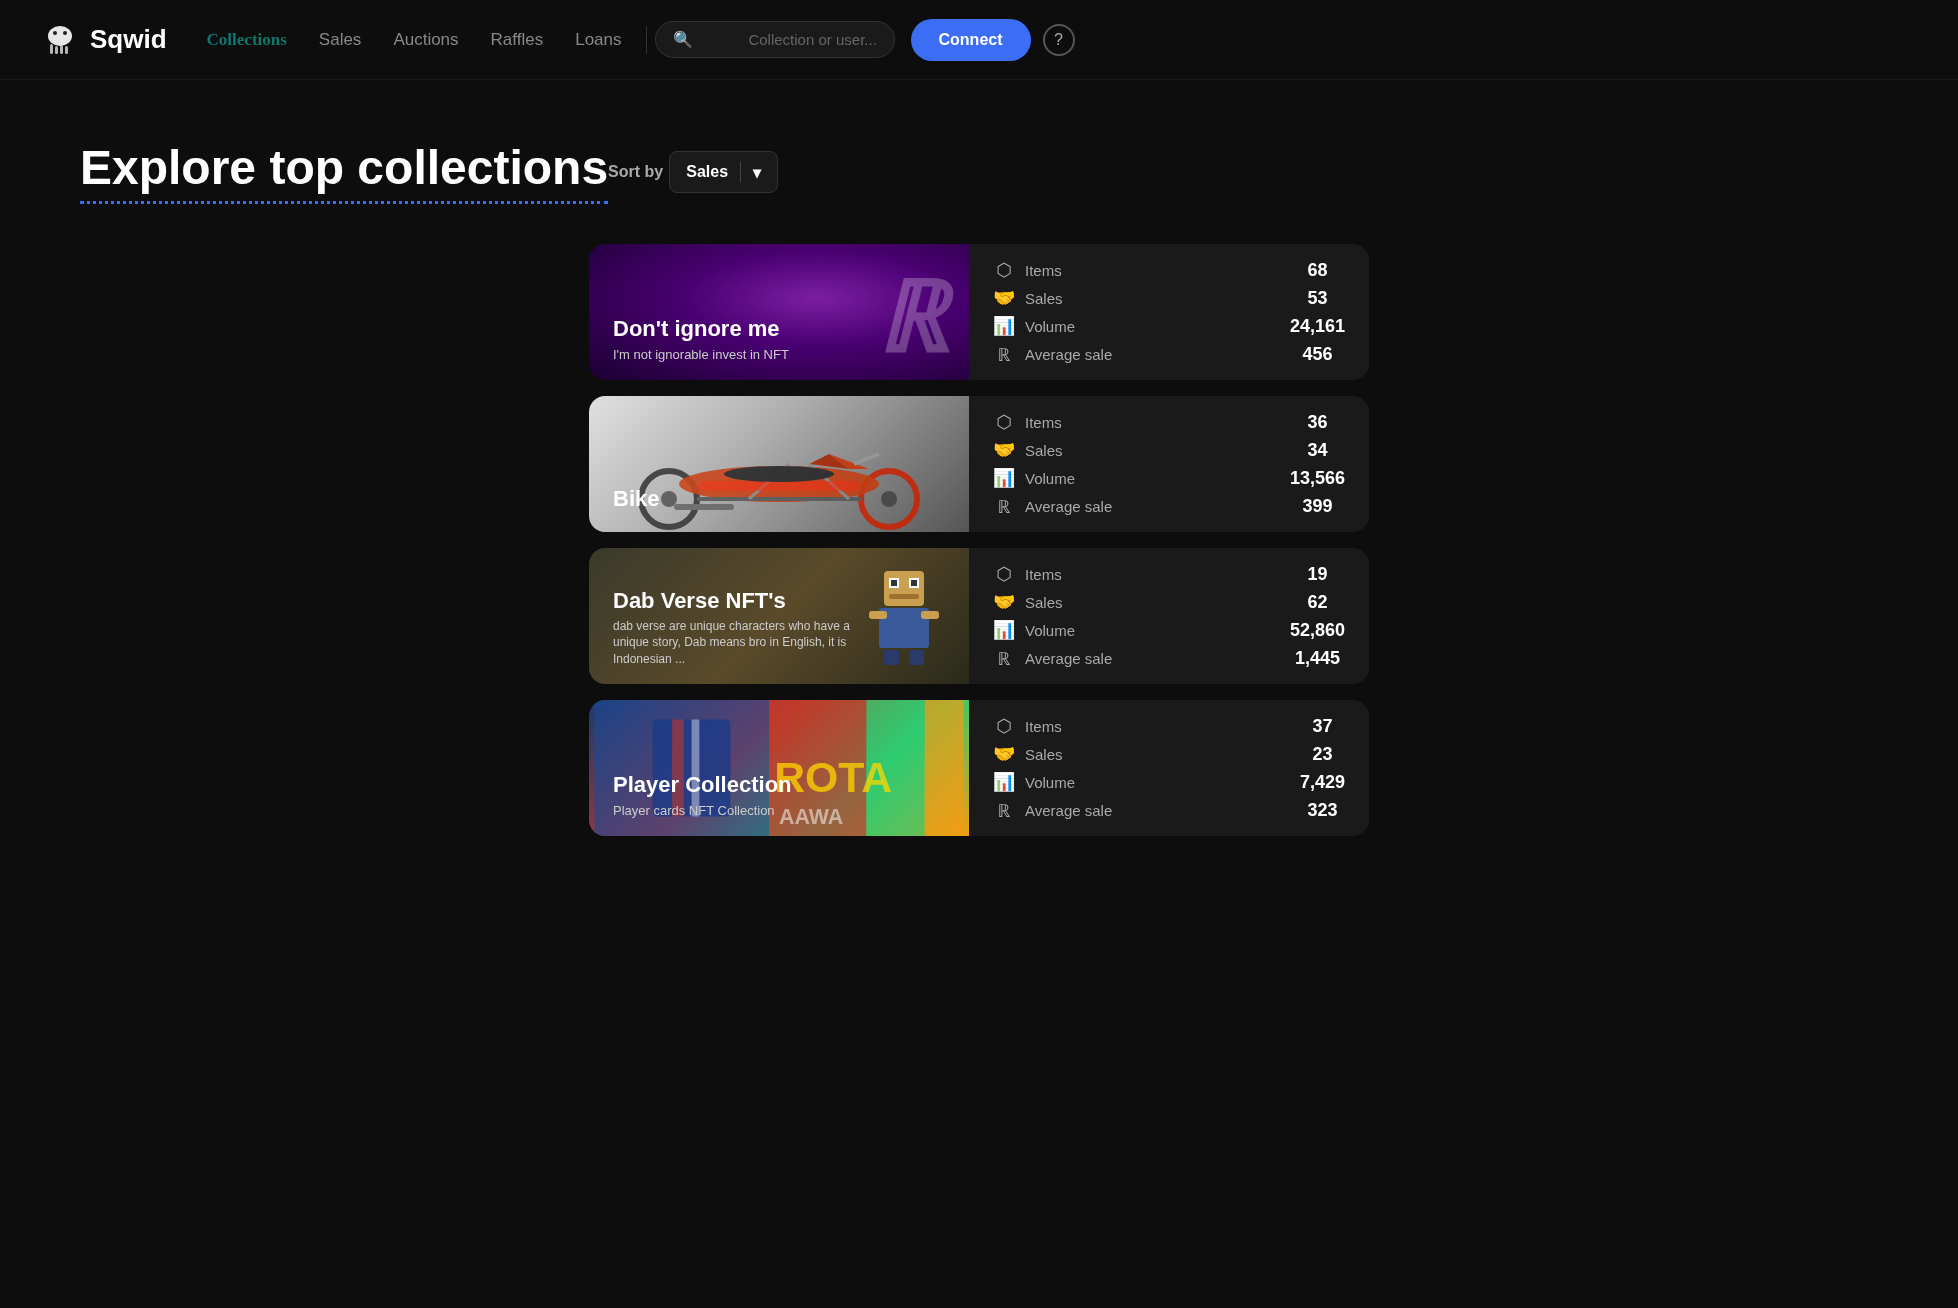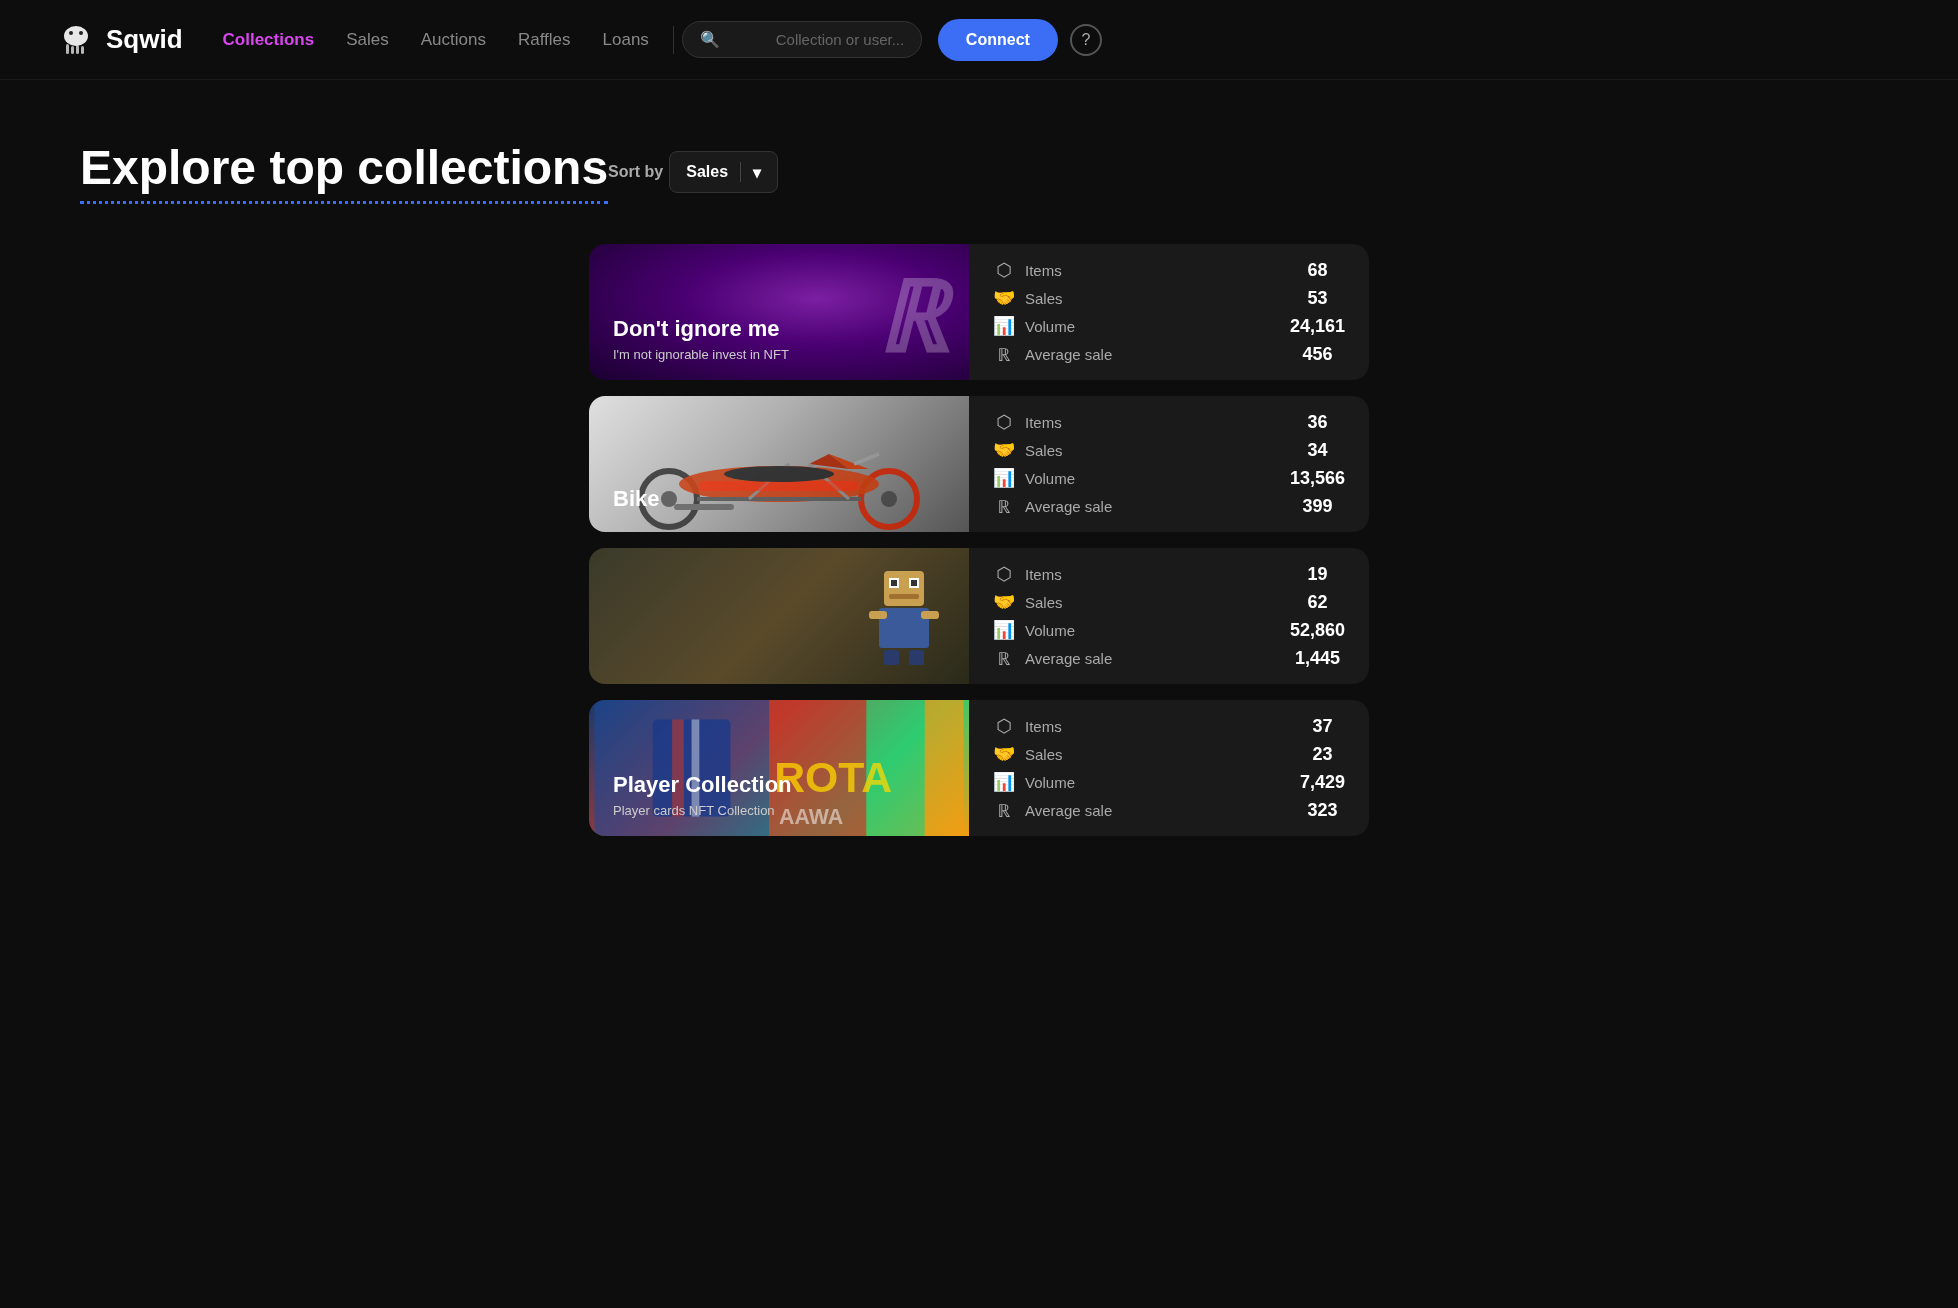--- a/index.html
+++ b/index.html
@@ -8,21 +8,21 @@
       background-color: #0d0d0d;
       color: #ffffff;
       font-family: 'Segoe UI', Arial, sans-serif;
       min-height: 100vh;
     }
 
     
     header {
       display: flex;
       align-items: center;
-      padding: 0 56px;
+      padding: 0 40px;
       height: 80px;
       background-color: #0d0d0d;
       border-bottom: 1px solid #1a1a1a;
     }
 
     .logo-area {
       display: flex;
       align-items: center;
       gap: 10px;
       margin-right: 40px;
@@ -43,22 +43,23 @@
 
     nav a {
       text-decoration: none;
       font-size: 17px;
       font-weight: 500;
       color: #888888;
       cursor: pointer;
     }
 
     nav a.active {
-      color: #d946ef;
+      color: #0f766e;
       font-weight: 700;
+      font-family: Liberation Serif, serif;
     }
 
     .nav-divider {
       width: 1px;
       height: 28px;
       background: #333;
       margin: 0 8px;
     }
 
     .search-bar {
@@ -464,20 +465,24 @@
           <rect x="52" y="14" width="6" height="6" fill="#333"></rect>
           <rect x="30" y="28" width="30" height="5" rx="2" fill="#a07030"></rect>
 
           <rect x="20" y="42" width="50" height="40" rx="3" fill="#3a5a9a"></rect>
           <rect x="10" y="45" width="18" height="8" rx="3" fill="#c8a050"></rect>
           <rect x="62" y="45" width="18" height="8" rx="3" fill="#c8a050"></rect>
 
           <rect x="25" y="84" width="15" height="15" rx="2" fill="#2a3a6a"></rect>
           <rect x="50" y="84" width="15" height="15" rx="2" fill="#2a3a6a"></rect>
         </svg>
+        <div class="card-info">
+          <div class="card-name">Dab Verse NFT's</div>
+          <div class="card-desc">dab verse are unique characters who have a unique story, Dab means bro in English, it is Indonesian ...</div>
+        </div>
       </div>
       <div class="card-stats">
         <div class="stat-label-cell">
           <span class="stat-icon">⬡</span>
           <span class="stat-label">Items</span>
         </div>
         <div class="stat-value">19</div>
 
         <div class="stat-label-cell">
           <span class="stat-icon">🤝</span>

